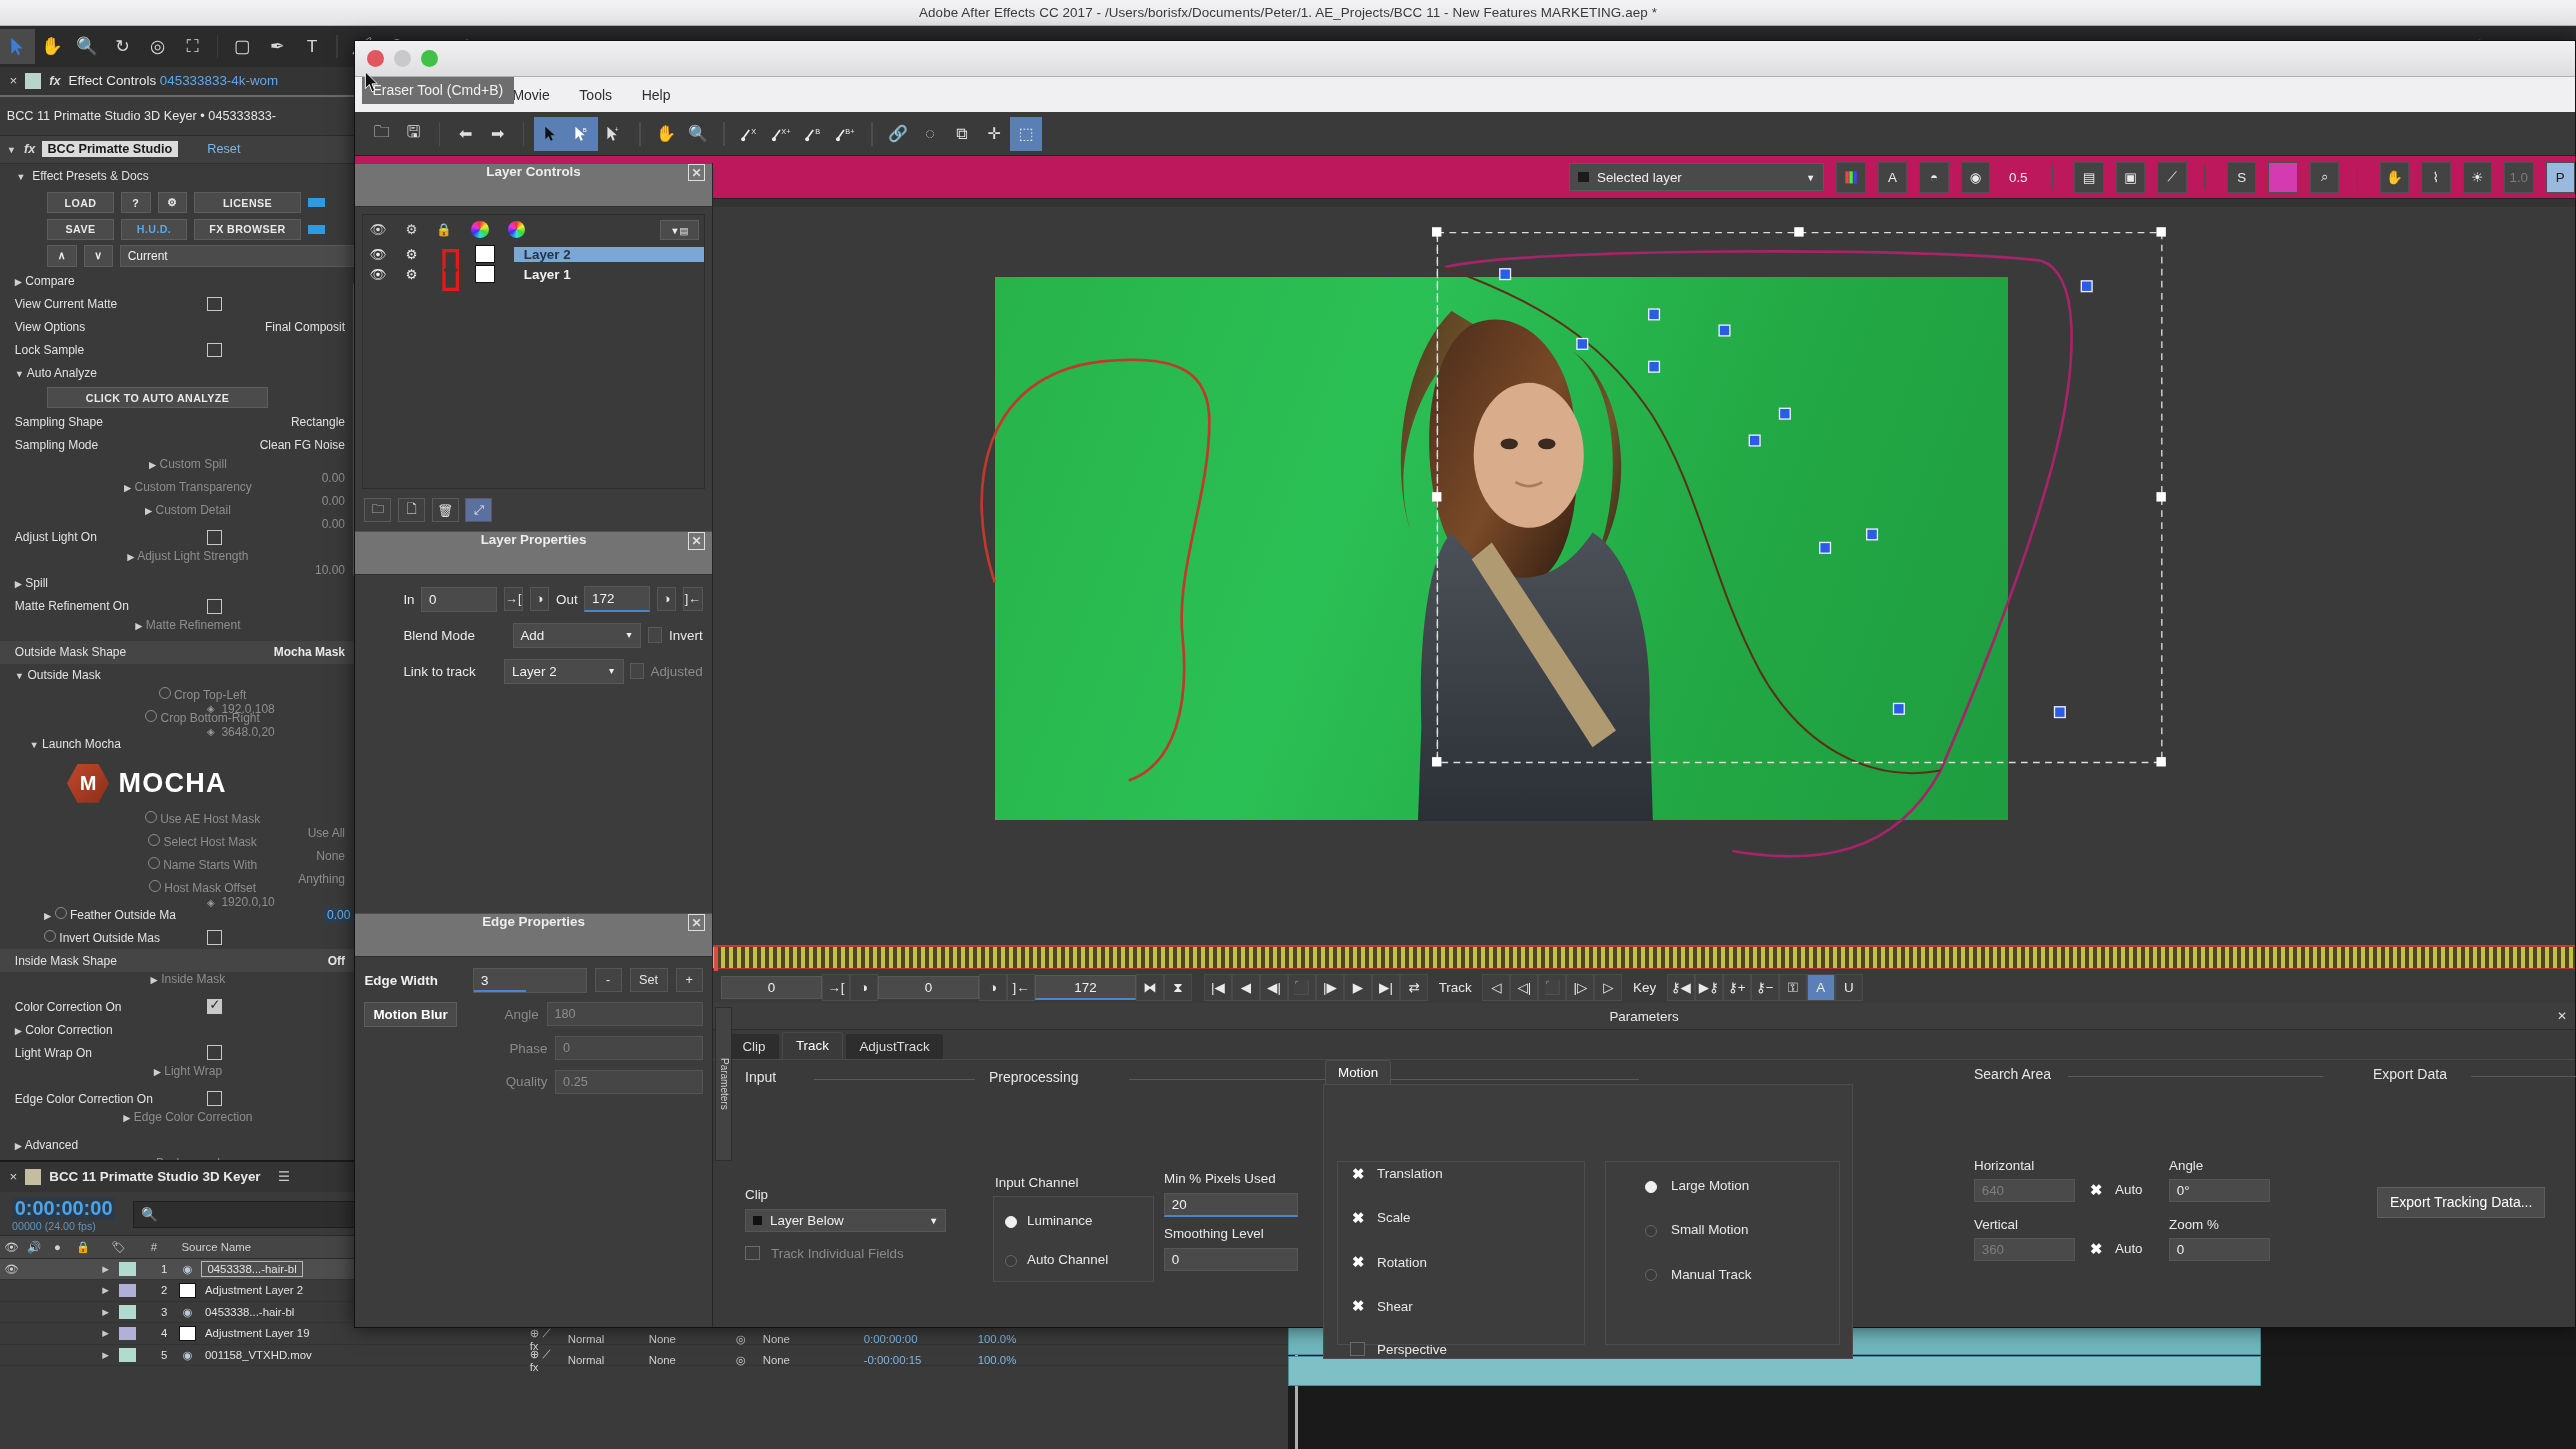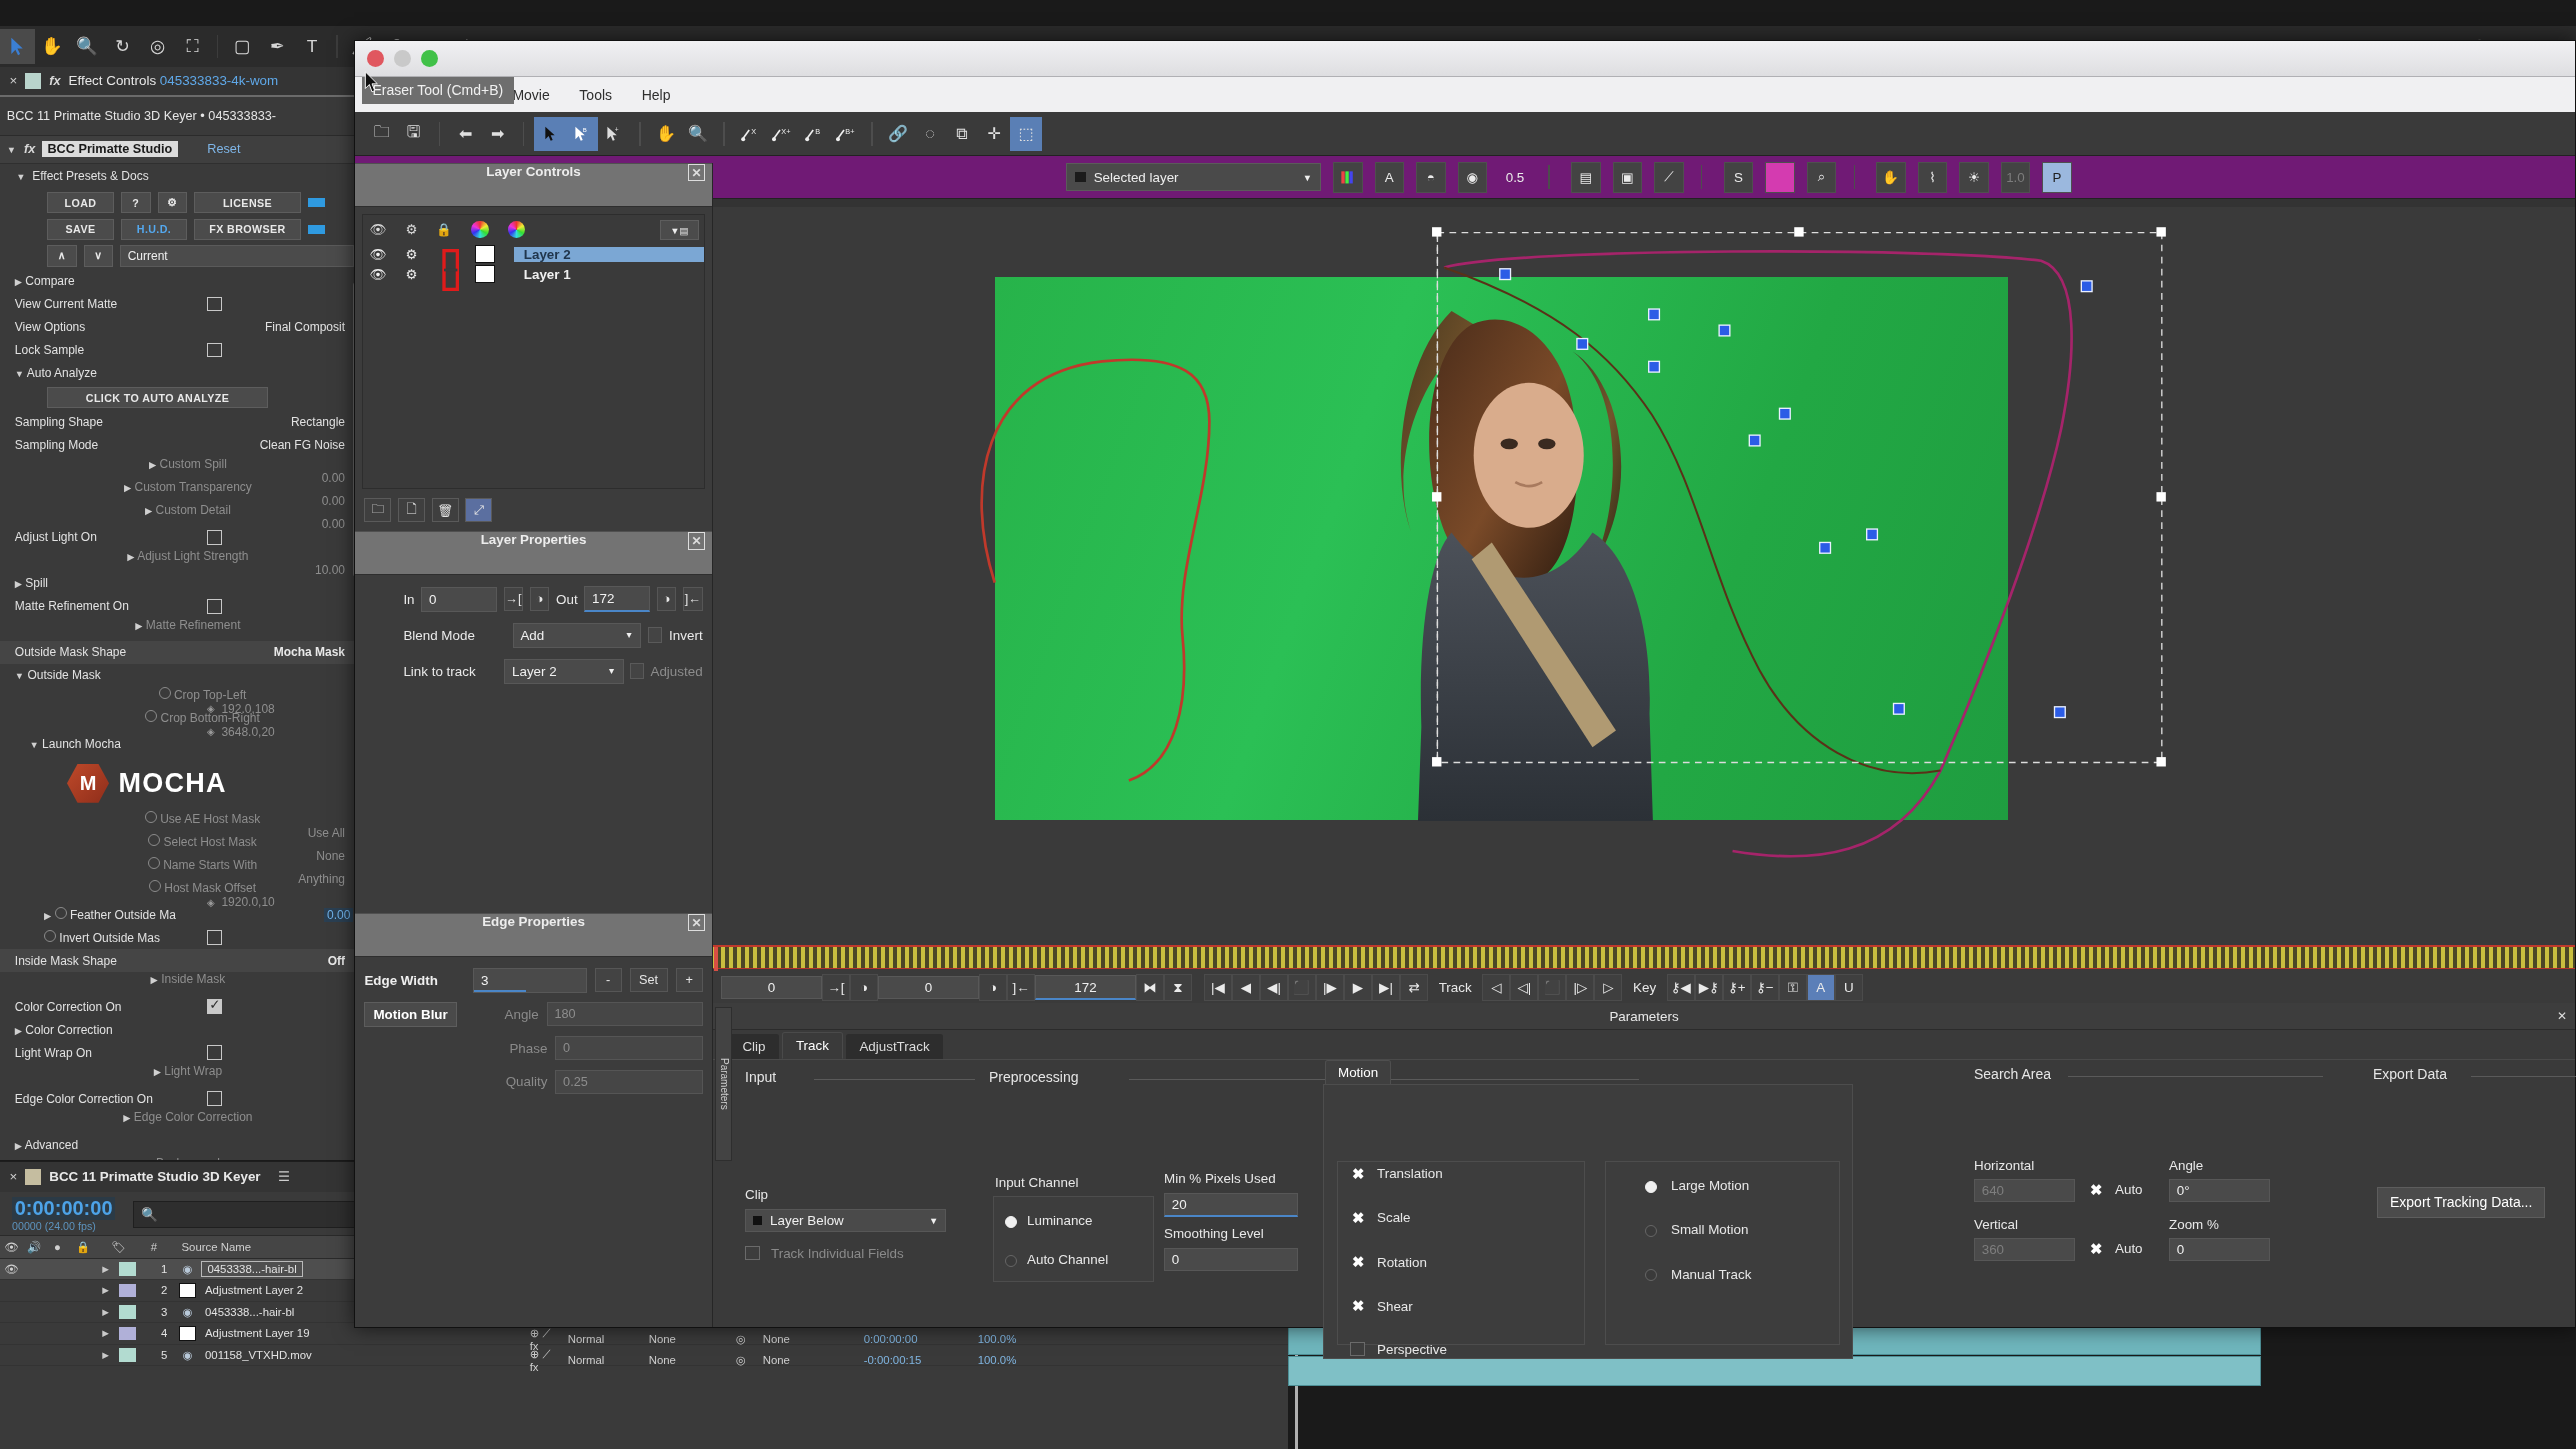--- a/index.html
+++ b/index.html
@@ -126,22 +126,22 @@
     font-size:14px; padding:5.4px 10.7px; z-index:40; white-space:nowrap;}
   .m-cursor { position:absolute; left:9.4px; top:29.5px; z-index:50; }
 
   .m-toolbar { height:44px; background:#3a3a3a; border-bottom:0.7px solid #222;
     display:flex; align-items:center; padding-left:10.7px; gap:0;}
   .mt { width:32px;height:34px; display:flex; align-items:center; justify-content:center;
     color:#e0e0e0; font-size:16px;}
   .mt.on { background:#5a7fb5; }
   .mt-sep { width:1.3px;height:24px;background:#4d4d4d;margin:0 9.4px;}
 
-  .m-optbar { height:43px; background:#701a75; border-bottom:0.7px solid #222;
-    display:flex; align-items:center; padding-left:711px; gap:8px;}
+  .m-optbar { height:43px; background:#be185d; border-bottom:0.7px solid #222;
+    display:flex; align-items:center; padding-left:711px; gap:8px;justify-content:flex-end;}
   .sel-dd { width:255px; height:28px; background:#4a4a4a; border:0.7px solid #5b5b5b;
     display:flex; align-items:center; padding:0 8px; color:#eee; font-size:13.4px; gap:8px;}
   .sel-dd .sq { width:10.7px;height:10.7px;background:#1b1b1b;}
   .sel-dd .car { margin-left:auto; font-size:9.4px;}
   .mo { width:29.5px;height:31px; margin-left:4px; display:flex;align-items:center;justify-content:center;
     font-size:13.4px; color:#eaeaea; background:#434343; border:0.7px solid #4f4f4f;}
   .mo.hl { background:#9bb8de; color:#1f1f1f;}
   .mo.txt { width:auto; padding:0 6.7px; background:transparent; border:none; font-size:13.4px;}
 
   
@@ -244,20 +244,23 @@
   .vtab { position:absolute; left:360px; width:17.4px; background:#434343; color:#cfcfcf;
     font-size:10px; writing-mode:vertical-rl; text-align:center; padding:5.4px 1.3px; border:0.7px solid #2e2e2e;}
   .dope-tab { position:absolute; left:360px; top:1119px; width:17.4px; height:101px; background:#1f1f1f;
     color:#e0e0e0; font-size:10.7px; writing-mode:vertical-rl; text-align:center; padding-top:5.4px;}
 </style>
 </head>
 <body>
 
 <div id="root">
 
+  <div class="ae-titlebar">
+    <div class="ae-title-text">Adobe After Effects CC 2017 - /Users/borisfx/Documents/Peter/1. AE_Projects/BCC 11 - New Features MARKETING.aep *</div>
+  </div>
 
   <div class="ae-toolbar">
     <div class="tool-ico sel">
       <svg width="14.8" height="19" viewBox="0 0 22 28">
           <path d="M2 1 L2 25 L8 19 L12 27 L15 25 L11 17 L19 17 Z" fill="#3b7fd4"></path>
         </svg>
     </div>
     <div class="tool-ico">✋</div>
     <div class="tool-ico">🔍</div>
     <div class="tool-ico">↻</div>

